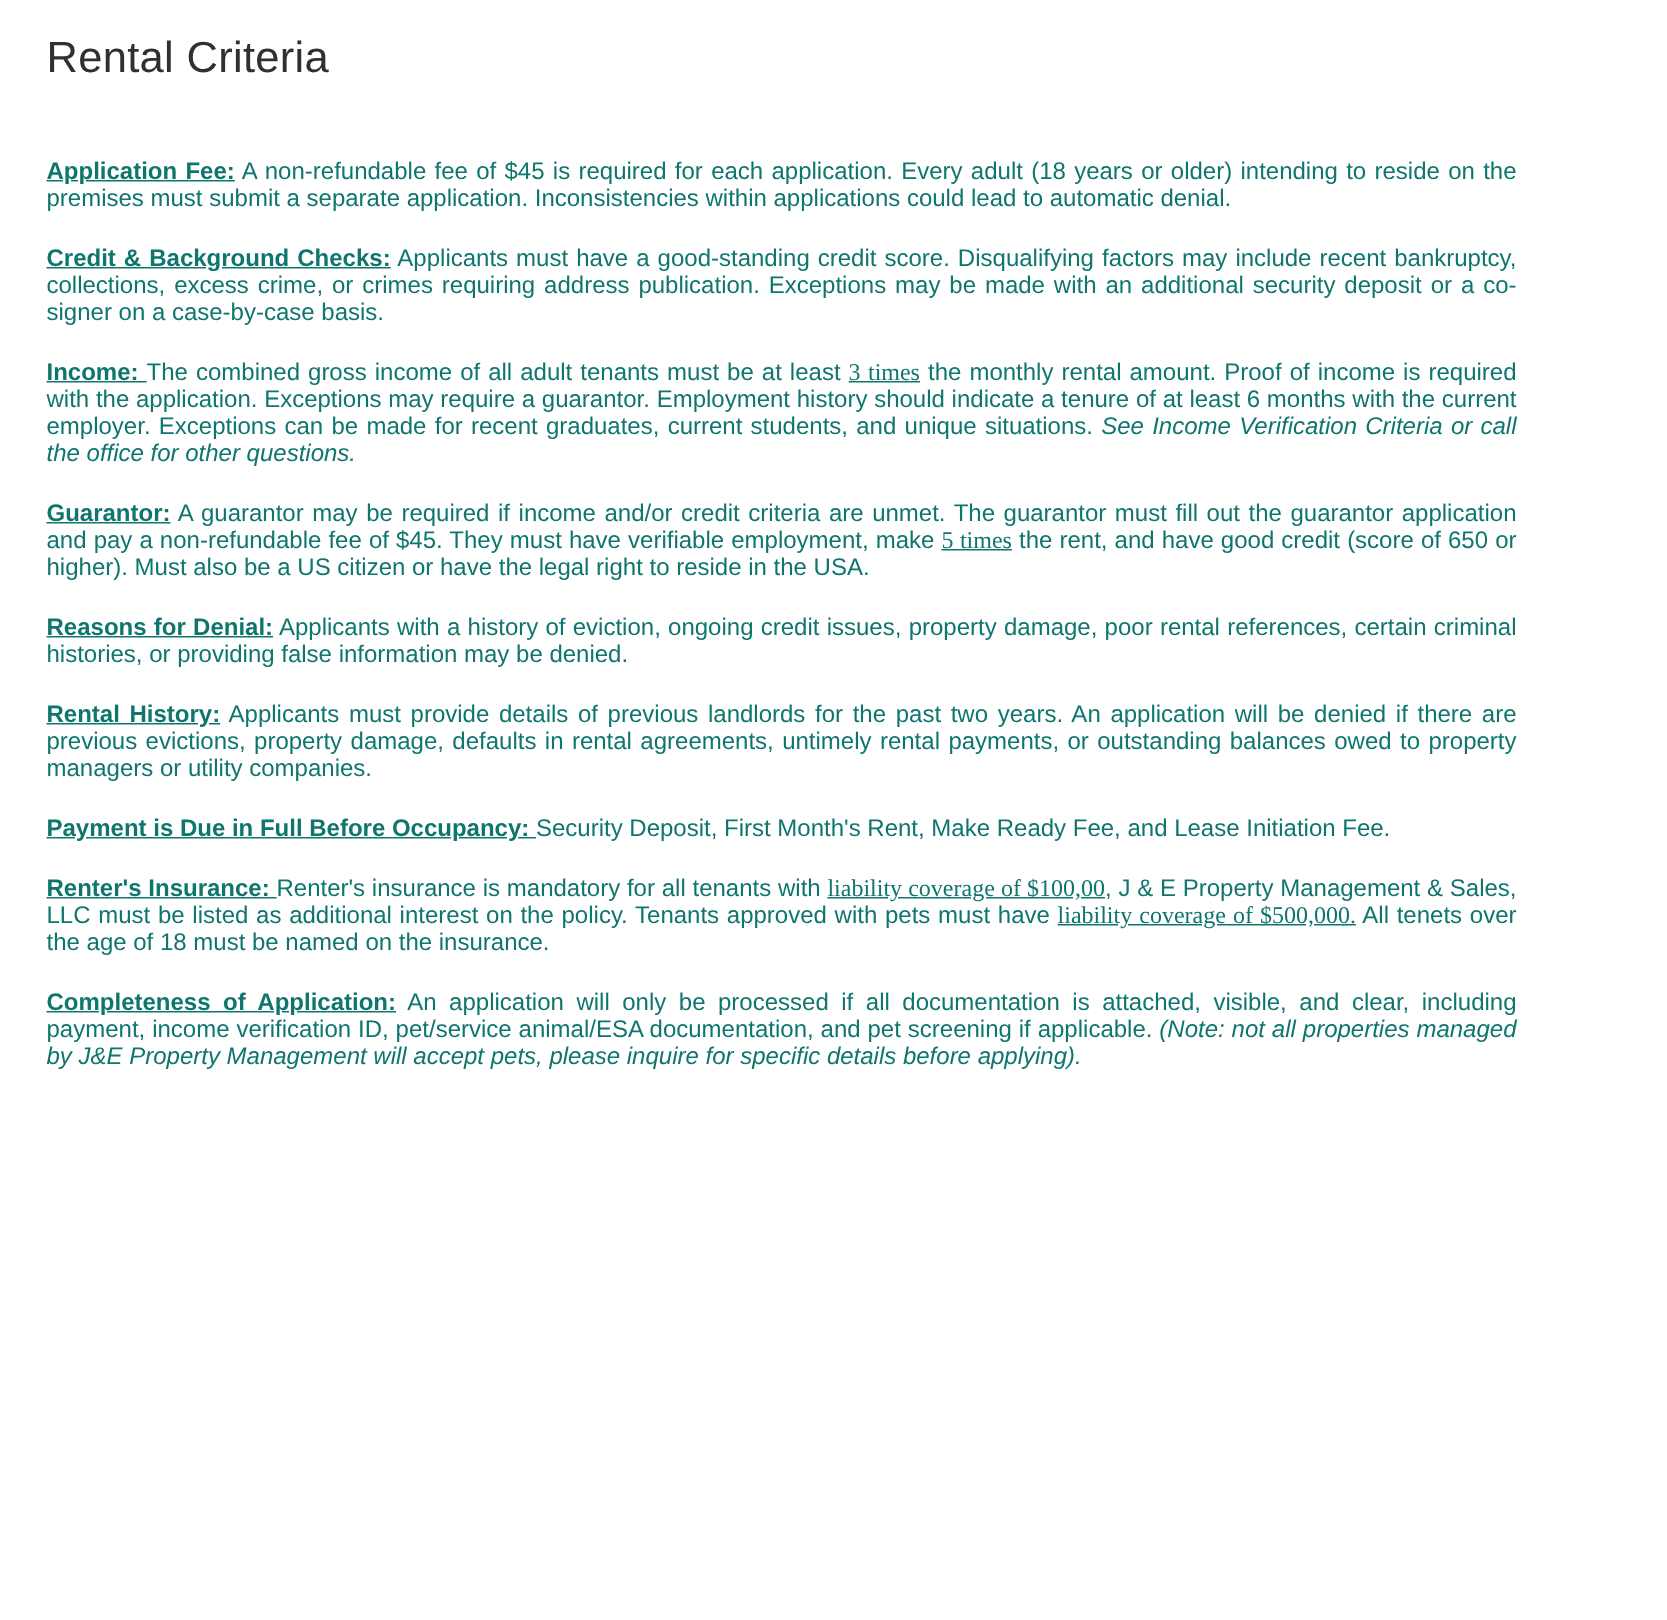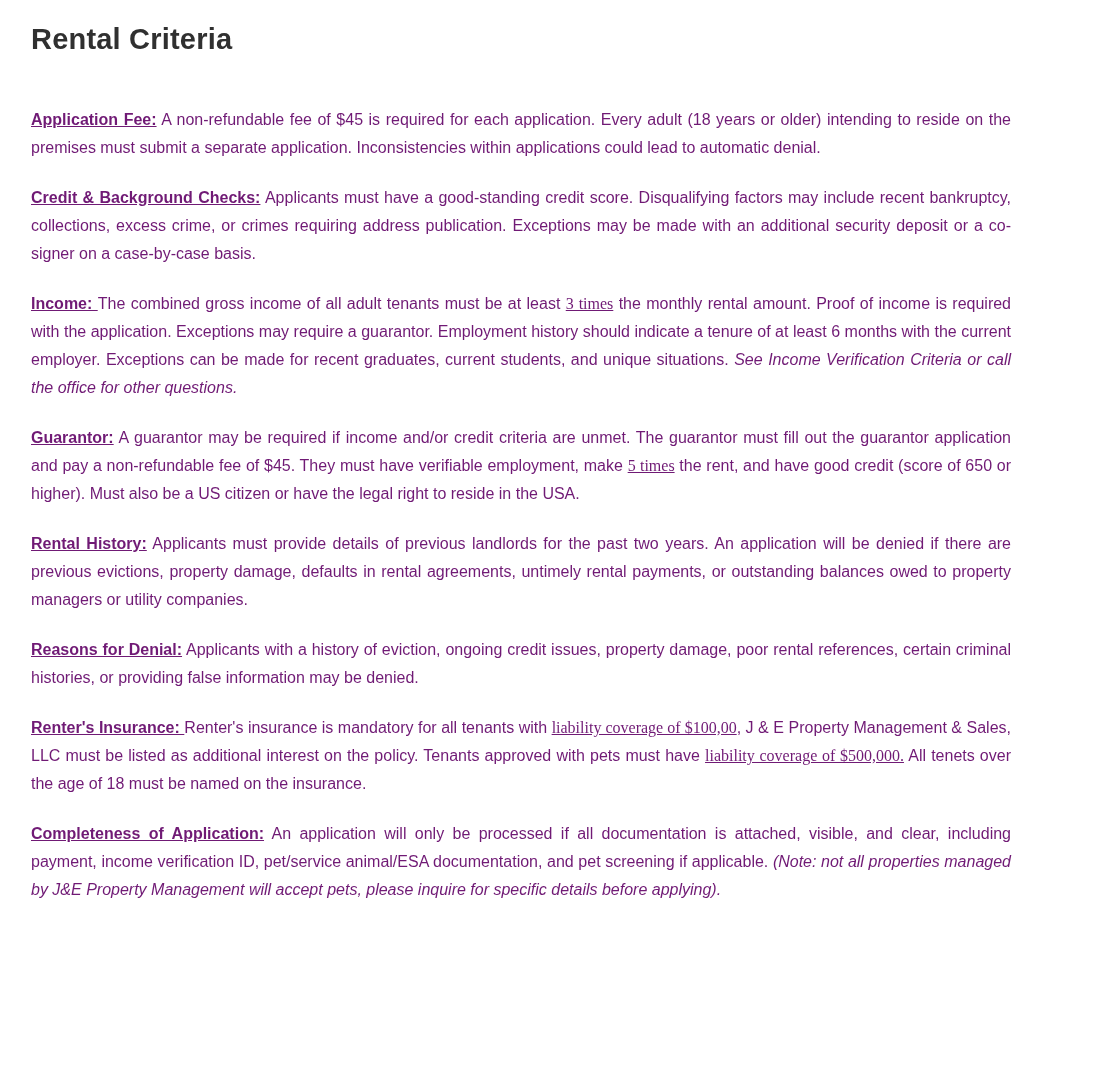--- a/index.html
+++ b/index.html
@@ -14,33 +14,33 @@
     font-family: "Liberation Sans", "DejaVu Sans", sans-serif;
     color: #3a3a3a;
   }
   .page {
     padding: 22px 100px 0 31px;
   }
   h1.doc-title {
     margin: 0;
     font-size: 29px;
     line-height: 34px;
-    font-weight: bold;
+    font-weight: normal;
     color: #303030;
     letter-spacing: 0.2px;
   }
   .doc-body {
     margin-top: 50px;
   }
   .doc-body p {
     margin: 0 0 22px 0;
     font-size: 16px;
-    line-height: 28px;
+    line-height: 18px;
     text-align: justify;
-    color: #701a75;
+    color: #0f766e;
   }
   .run-heading {
     font-weight: bold;
     text-decoration: underline;
   }
   .run-underline {
     text-decoration: underline;
     font-family: Liberation Serif, serif;
   }
   .run-italic {
@@ -53,18 +53,19 @@
 </head>
 <body style="color: rgb(58, 58, 58); background: rgb(255, 255, 255);">
 
 <div class="page">
   <h1 class="doc-title" style="color: rgb(48, 48, 48);">Rental Criteria</h1>
   <div class="doc-body">
       <p><span class="run-heading">Application Fee:</span><span class="run-normal"> A non-refundable fee of $45 is required for each application. Every adult (18 years or older) intending to reside on the premises must submit a separate application. Inconsistencies within applications could lead to automatic denial.</span></p>
       <p><span class="run-heading">Credit &amp; Background Checks:</span><span class="run-normal"> Applicants must have a good-standing credit score. Disqualifying factors may include recent bankruptcy, collections, excess crime, or crimes requiring address publication. Exceptions may be made with an additional security deposit or a co-signer on a case-by-case basis.</span></p>
       <p><span class="run-heading">Income: </span><span class="run-normal">The combined gross income of all adult tenants must be at least </span><span class="run-underline">3 times</span><span class="run-normal"> the monthly rental amount. Proof of income is required with the application. Exceptions may require a guarantor. Employment history should indicate a tenure of at least 6 months with the current employer. Exceptions can be made for recent graduates, current students, and unique situations. </span><span class="run-italic">See Income Verification Criteria or call the office for other questions.</span></p>
       <p><span class="run-heading">Guarantor:</span><span class="run-normal"> A guarantor may be required if income and/or credit criteria are unmet. The guarantor must fill out the guarantor application and pay a non-refundable fee of $45. They must have verifiable employment, make </span><span class="run-underline">5 times</span><span class="run-normal"> the rent, and have good credit (score of 650 or higher). Must also be a US citizen or have the legal right to reside in the USA.</span></p>
+      <p><span class="run-heading">Reasons for Denial:</span><span class="run-normal"> Applicants with a history of eviction, ongoing credit issues, property damage, poor rental references, certain criminal histories, or providing false information may be denied.</span></p>
       <p><span class="run-heading">Rental History:</span><span class="run-normal"> Applicants must provide details of previous landlords for the past two years. An application will be denied if there are previous evictions,  property damage, defaults in rental agreements, untimely rental payments, or outstanding balances owed to property managers or utility companies.</span></p>
-      <p><span class="run-heading">Reasons for Denial:</span><span class="run-normal"> Applicants with a history of eviction, ongoing credit issues, property damage, poor rental references, certain criminal histories, or providing false information may be denied.</span></p>
+      <p><span class="run-heading">Payment is Due in Full Before Occupancy: </span><span class="run-normal">Security Deposit, First Month's Rent, Make Ready Fee, and Lease Initiation Fee.</span></p>
       <p><span class="run-heading">Renter's Insurance: </span><span class="run-normal">Renter's insurance is mandatory for all tenants with </span><span class="run-underline">liability coverage of $100,00</span><span class="run-normal">, J &amp; E Property Management &amp; Sales, LLC must be listed as additional interest on the policy. Tenants approved with pets must have </span><span class="run-underline">liability coverage of $500,000.</span><span class="run-normal"> All tenets over the age of 18 must be named on the insurance.</span></p>
       <p><span class="run-heading">Completeness of Application:</span><span class="run-normal"> An application will only be processed if all documentation is attached, visible, and clear, including payment, income verification ID, pet/service animal/ESA documentation, and pet screening if applicable. </span><span class="run-italic">(Note: not all properties managed by J&amp;E Property Management will accept pets, please inquire for specific details before applying).</span></p>
     </div>
 </div>
 
 </body></html>

